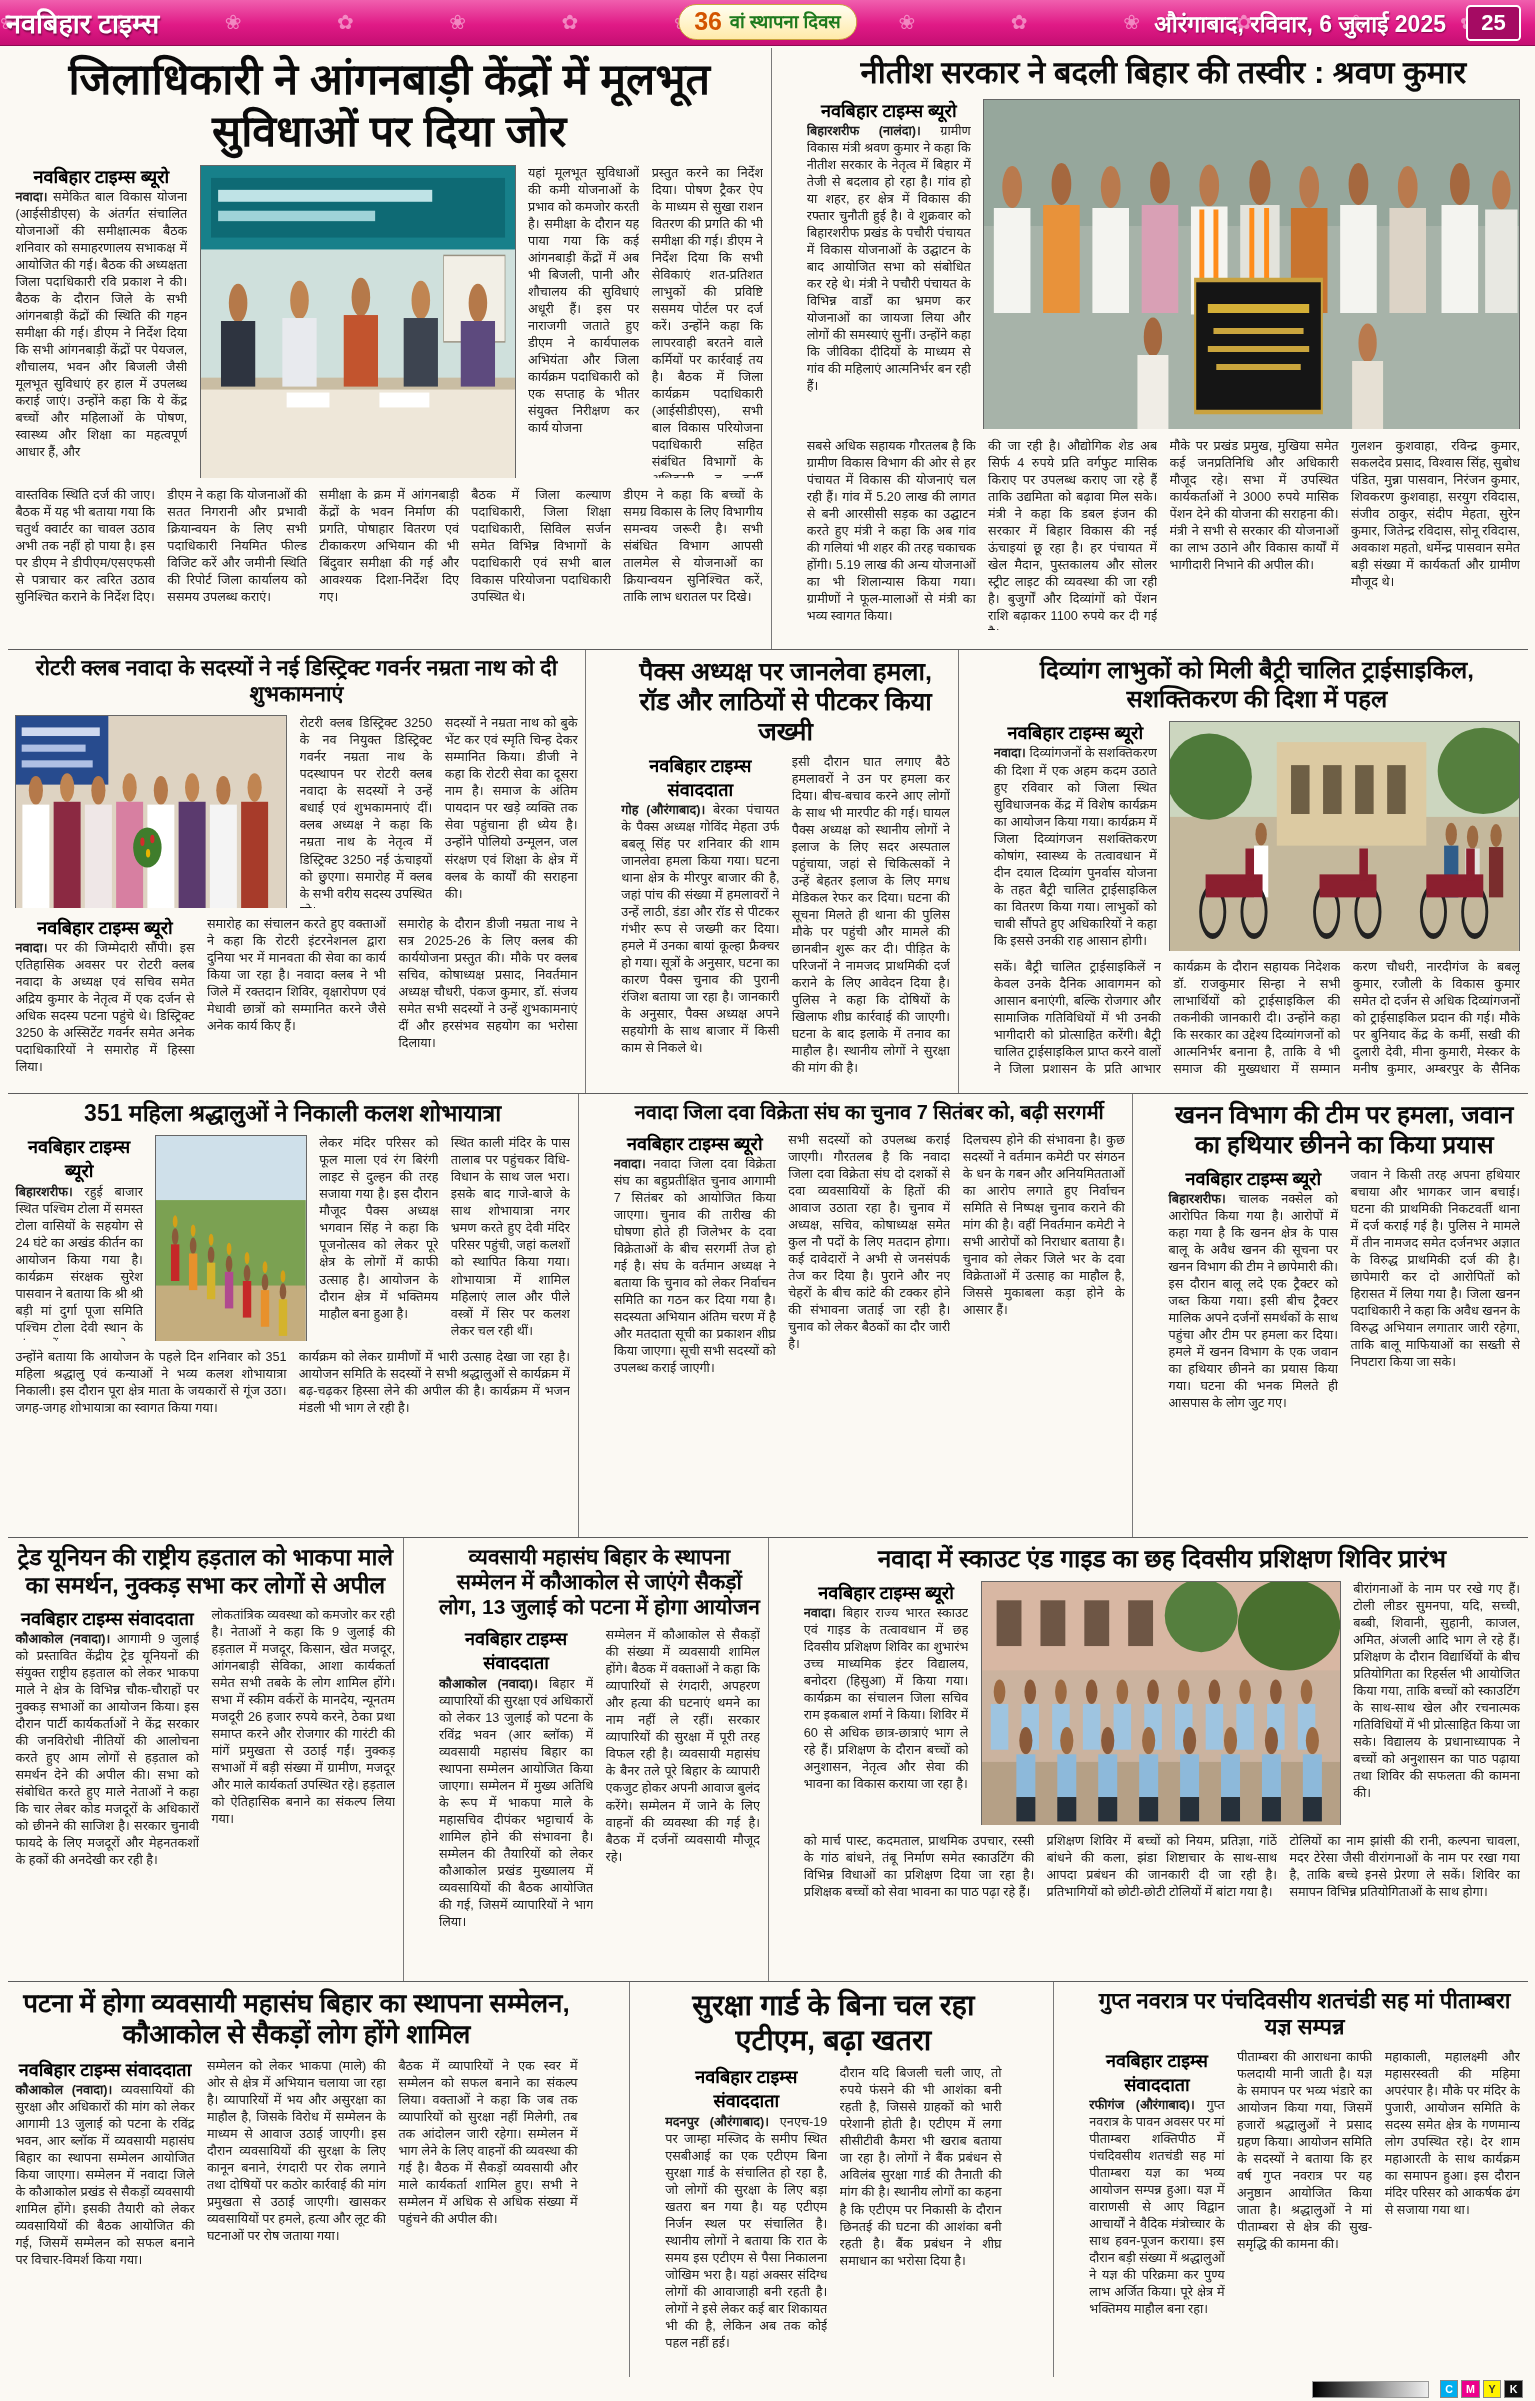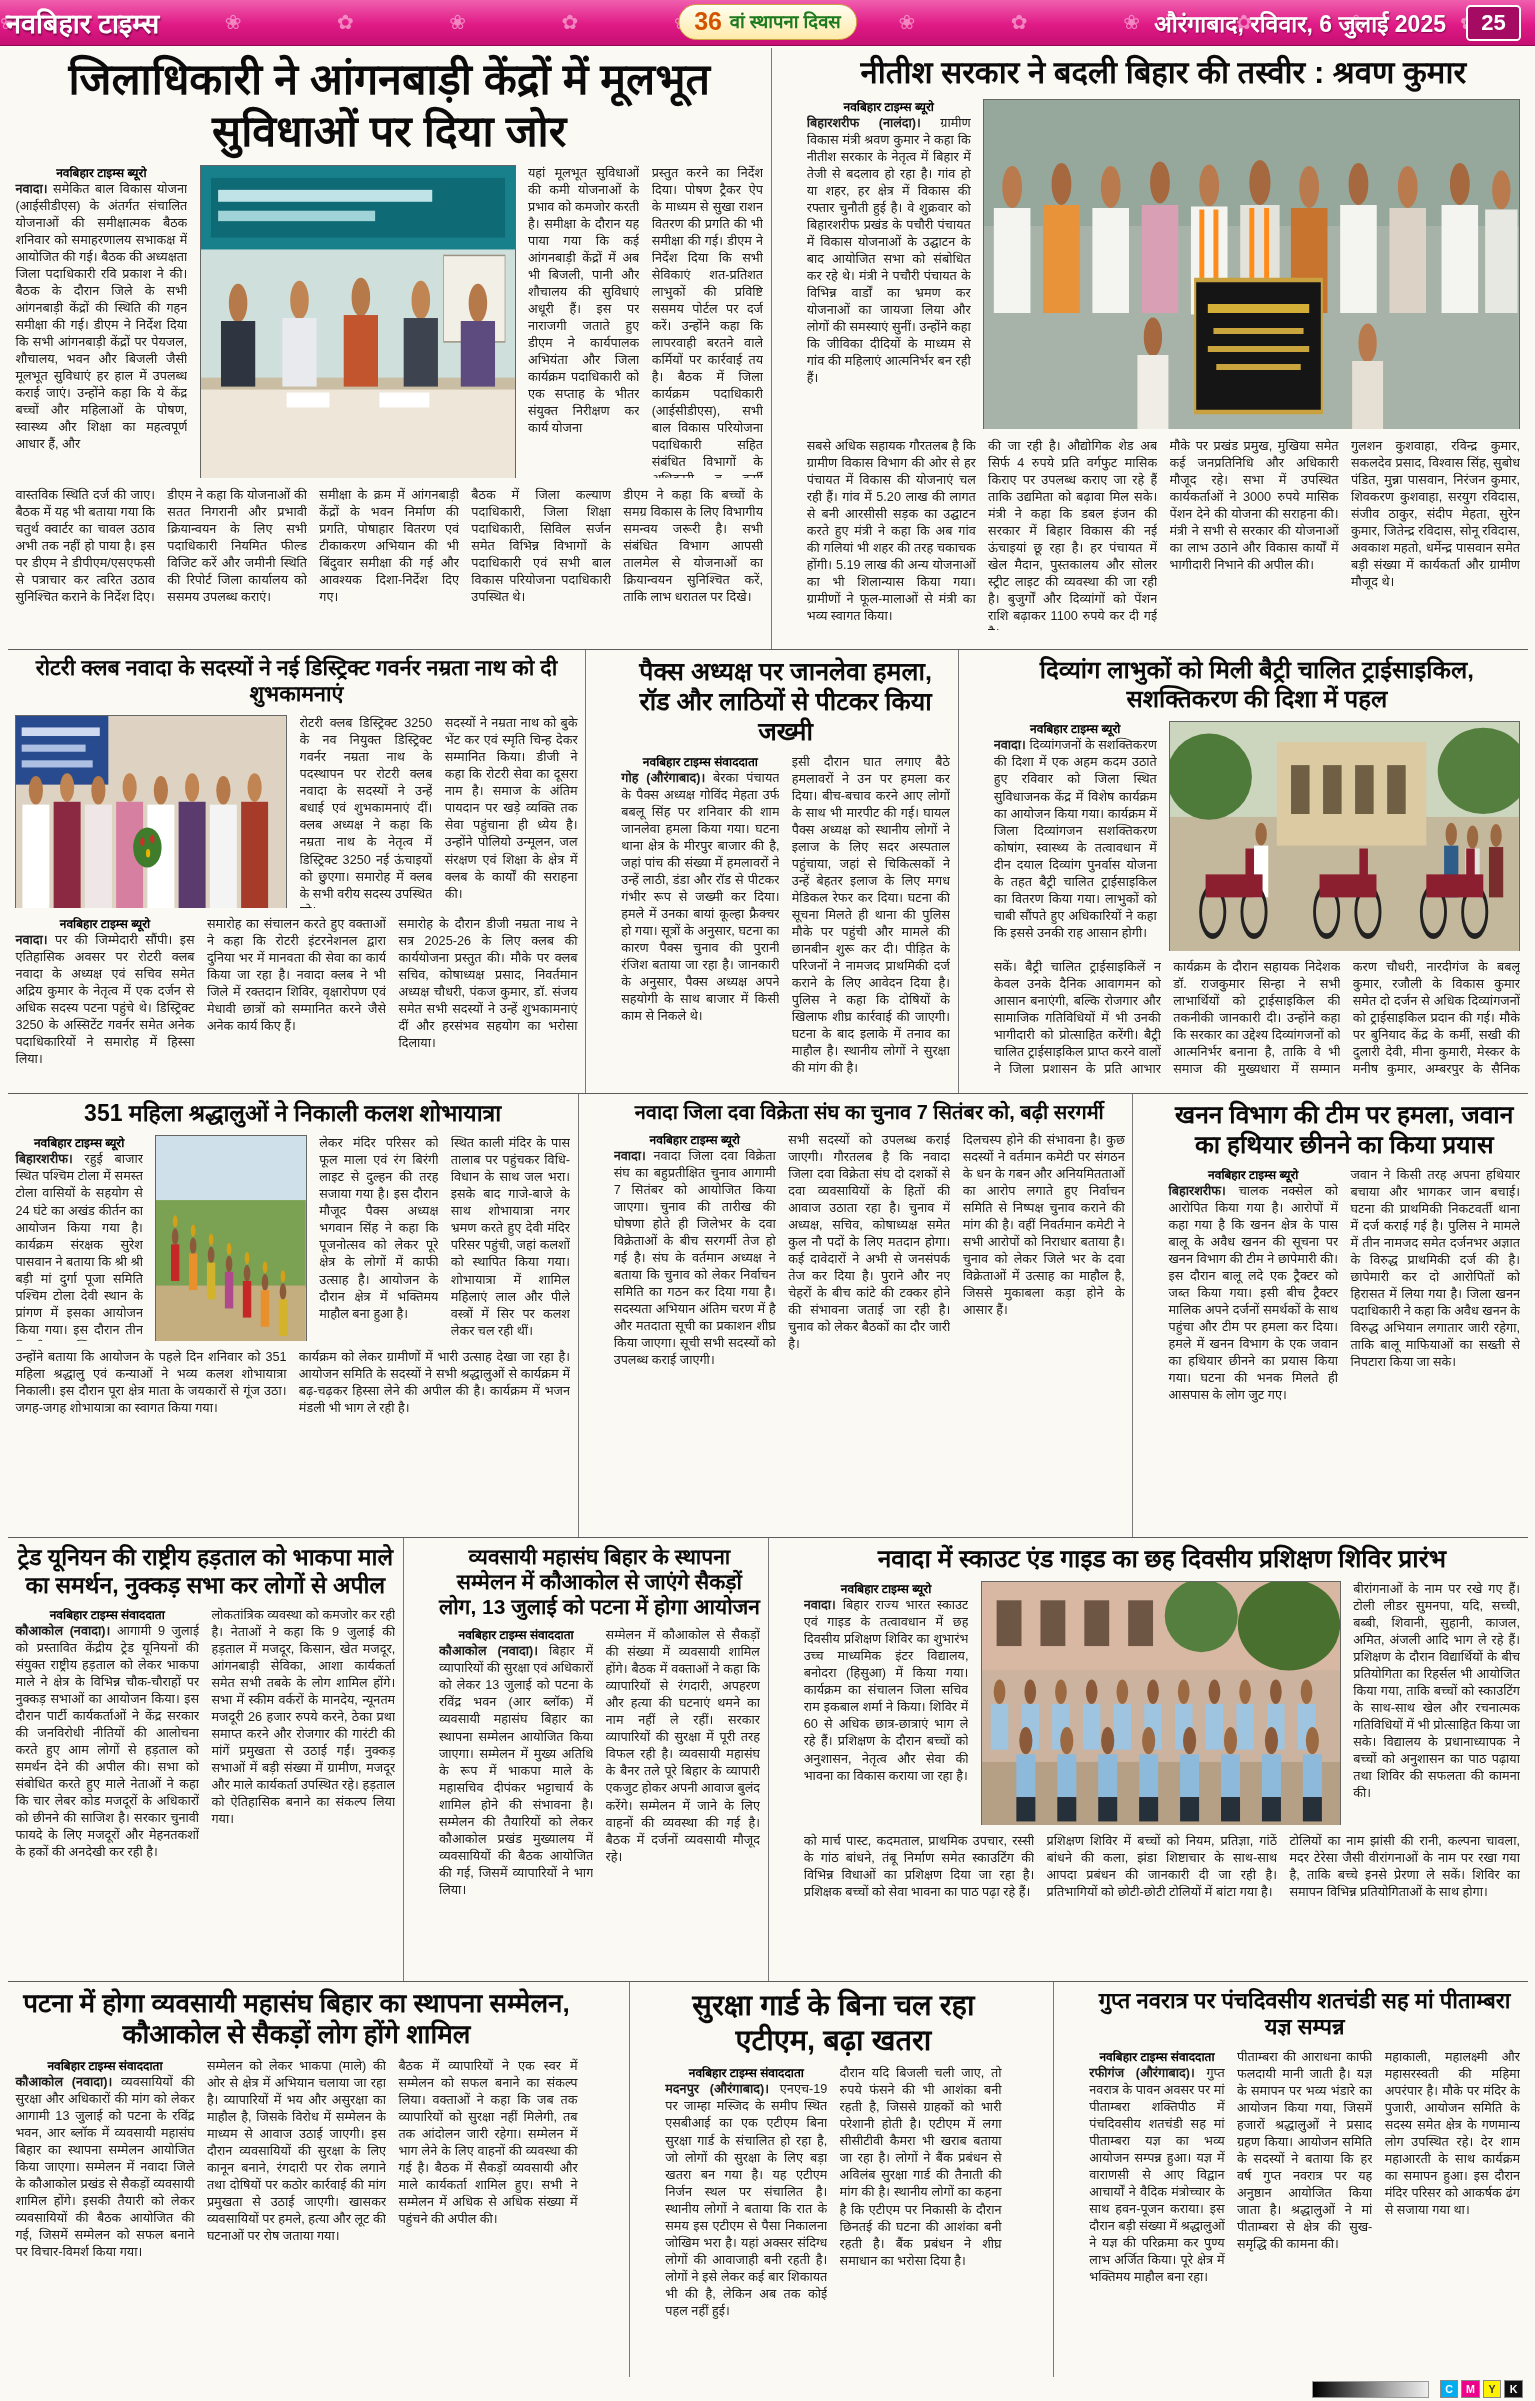--- a/index.html
+++ b/index.html
@@ -19,21 +19,21 @@
   .r2{top:649px;height:444px;border-top:1.5px solid #5c5c5c;}
   .r3{top:1093px;height:444px;border-top:1.5px solid #5c5c5c;}
   .r4{top:1537px;height:444px;border-top:1.5px solid #5c5c5c;}
   .r5{top:1981px;height:396px;border-top:1.5px solid #5c5c5c;gap:44px;}
   .art{padding:6.1px 7.7px 4.6px;min-width:0;box-sizing:border-box;}
   .art+.art{border-left:1.2px solid #7a7a7a;padding-left:35px;}
   .hl{font-weight:bold;color:#0b0b0b;text-align:center;line-height:1.2;margin:0 0 7.7px;}
   .cols{display:flex;gap:12.3px;overflow:hidden;}
   .col{flex:1 1 0;min-width:0;overflow:hidden;text-align:justify;font-size:12.7px;line-height:1.34;color:#1c1c1c;}
   .col p{margin:0;}
-  .byline{font-weight:bold;text-align:center;font-size:12px;margin:0 0 3.1px;color:#000;}
+  .byline{font-weight:bold;text-align:center;font-size:18px;margin:0 0 3.1px;color:#000;}
   .dateline{font-weight:bold;}
   .photo{border:0.8px solid #666;background:#ddd;overflow:hidden;flex:0 0 auto;}
   .photo svg{display:block;width:100%;height:100%;}
   
   .footer{position:absolute;left:0;right:0;top:2377px;height:24.6px;display:flex;align-items:center;justify-content:flex-end;gap:3.1px;padding-right:12.3px;box-sizing:border-box;}
   .grad{width:115px;height:15.4px;background:linear-gradient(90deg,#000,#555,#aaa,#eee);margin-right:7.7px;border:0.8px solid #999;}
   .sq{width:18.4px;height:18.4px;display:flex;align-items:center;justify-content:center;font-size:10.7px;font-weight:bold;border:0.8px solid #888;box-sizing:border-box;}
   .sq.c{background:#00aeef;color:#fff;}
   .sq.m{background:#ec008c;color:#fff;}
   .sq.y{background:#fff200;color:#333;}

